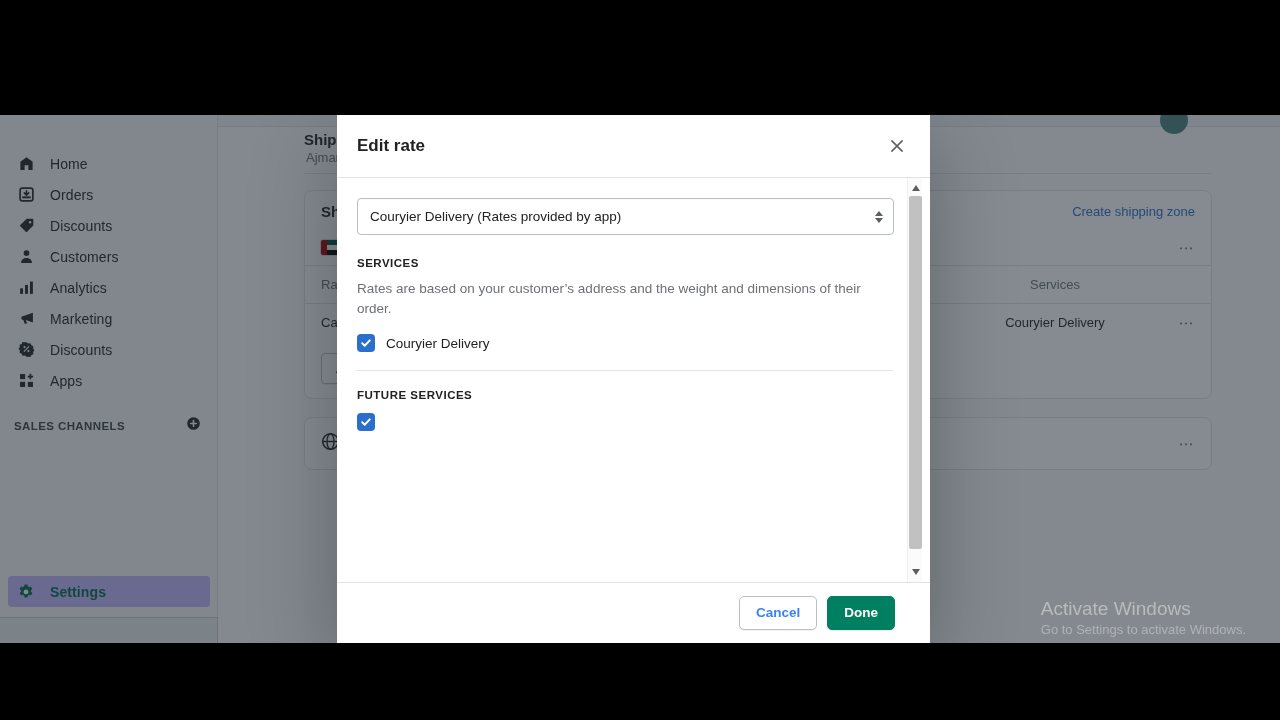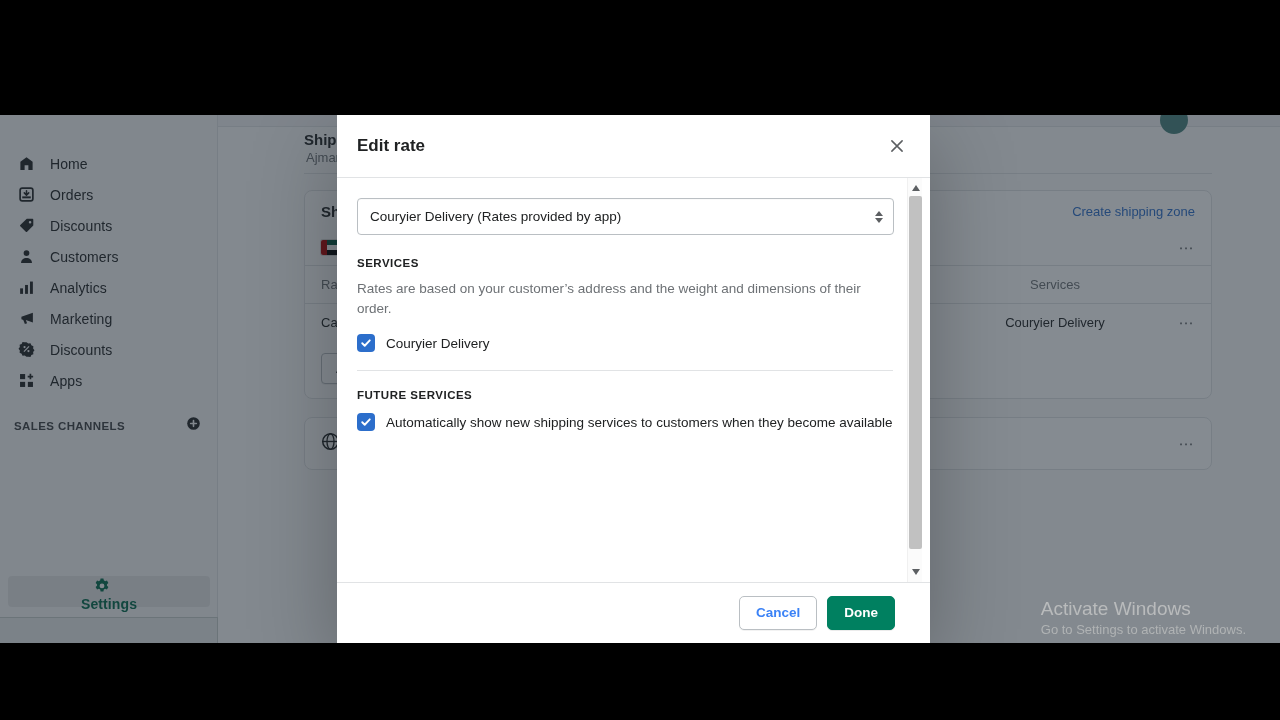--- a/index.html
+++ b/index.html
@@ -37,21 +37,21 @@
     cursor: pointer;
   }
   .nav-item .ico {
     width: 20px; height: 20px; margin-right: 14px;
     display: flex; align-items: center; justify-content: center;
     flex: 0 0 20px;
   }
   .nav-item .lbl {
     font-size: 14px; color: #202223; letter-spacing: .1px;
   }
-  .nav-item.active { background: #e5e5e5; flex-direction: column; }
+  .nav-item.active { background: #c4b5fd; }
   .nav-item.active .lbl { color: #00684a; font-weight: 600; }
 
   .nav-section {
     display: flex; align-items: center; justify-content: space-between;
     margin: 20px 16px 4px 14px;
   }
   .nav-section .sect-label {
     font-size: 11.5px; font-weight: 700; color: #3d3f42;
     letter-spacing: .4px;
   }
@@ -500,21 +500,20 @@
         </div>
 
         <div class="sect">
           <div class="sect-title">FUTURE SERVICES</div>
           <label class="cbrow" style="margin-top:12px;">
             <span class="cbox">
               <svg width="12" height="12" viewBox="0 0 14 14">
                   <path fill="none" stroke="#fff" stroke-width="2.2" stroke-linecap="round" stroke-linejoin="round" d="m2.6 7.3 2.9 2.9 5.9-6.3"></path>
                 </svg>
             </span>
-            <span class="cblabel">Automatically show new shipping services to customers when they become available</span>
           </label>
         </div>
 
       </div>
 
       <div id="vscroll">
         <span class="sb-arrow" id="sb-up">
           <svg width="8" height="6" viewBox="0 0 8 6">
               <path fill="#5c5f62" d="M4 0 8 6H0z"></path>
             </svg>

